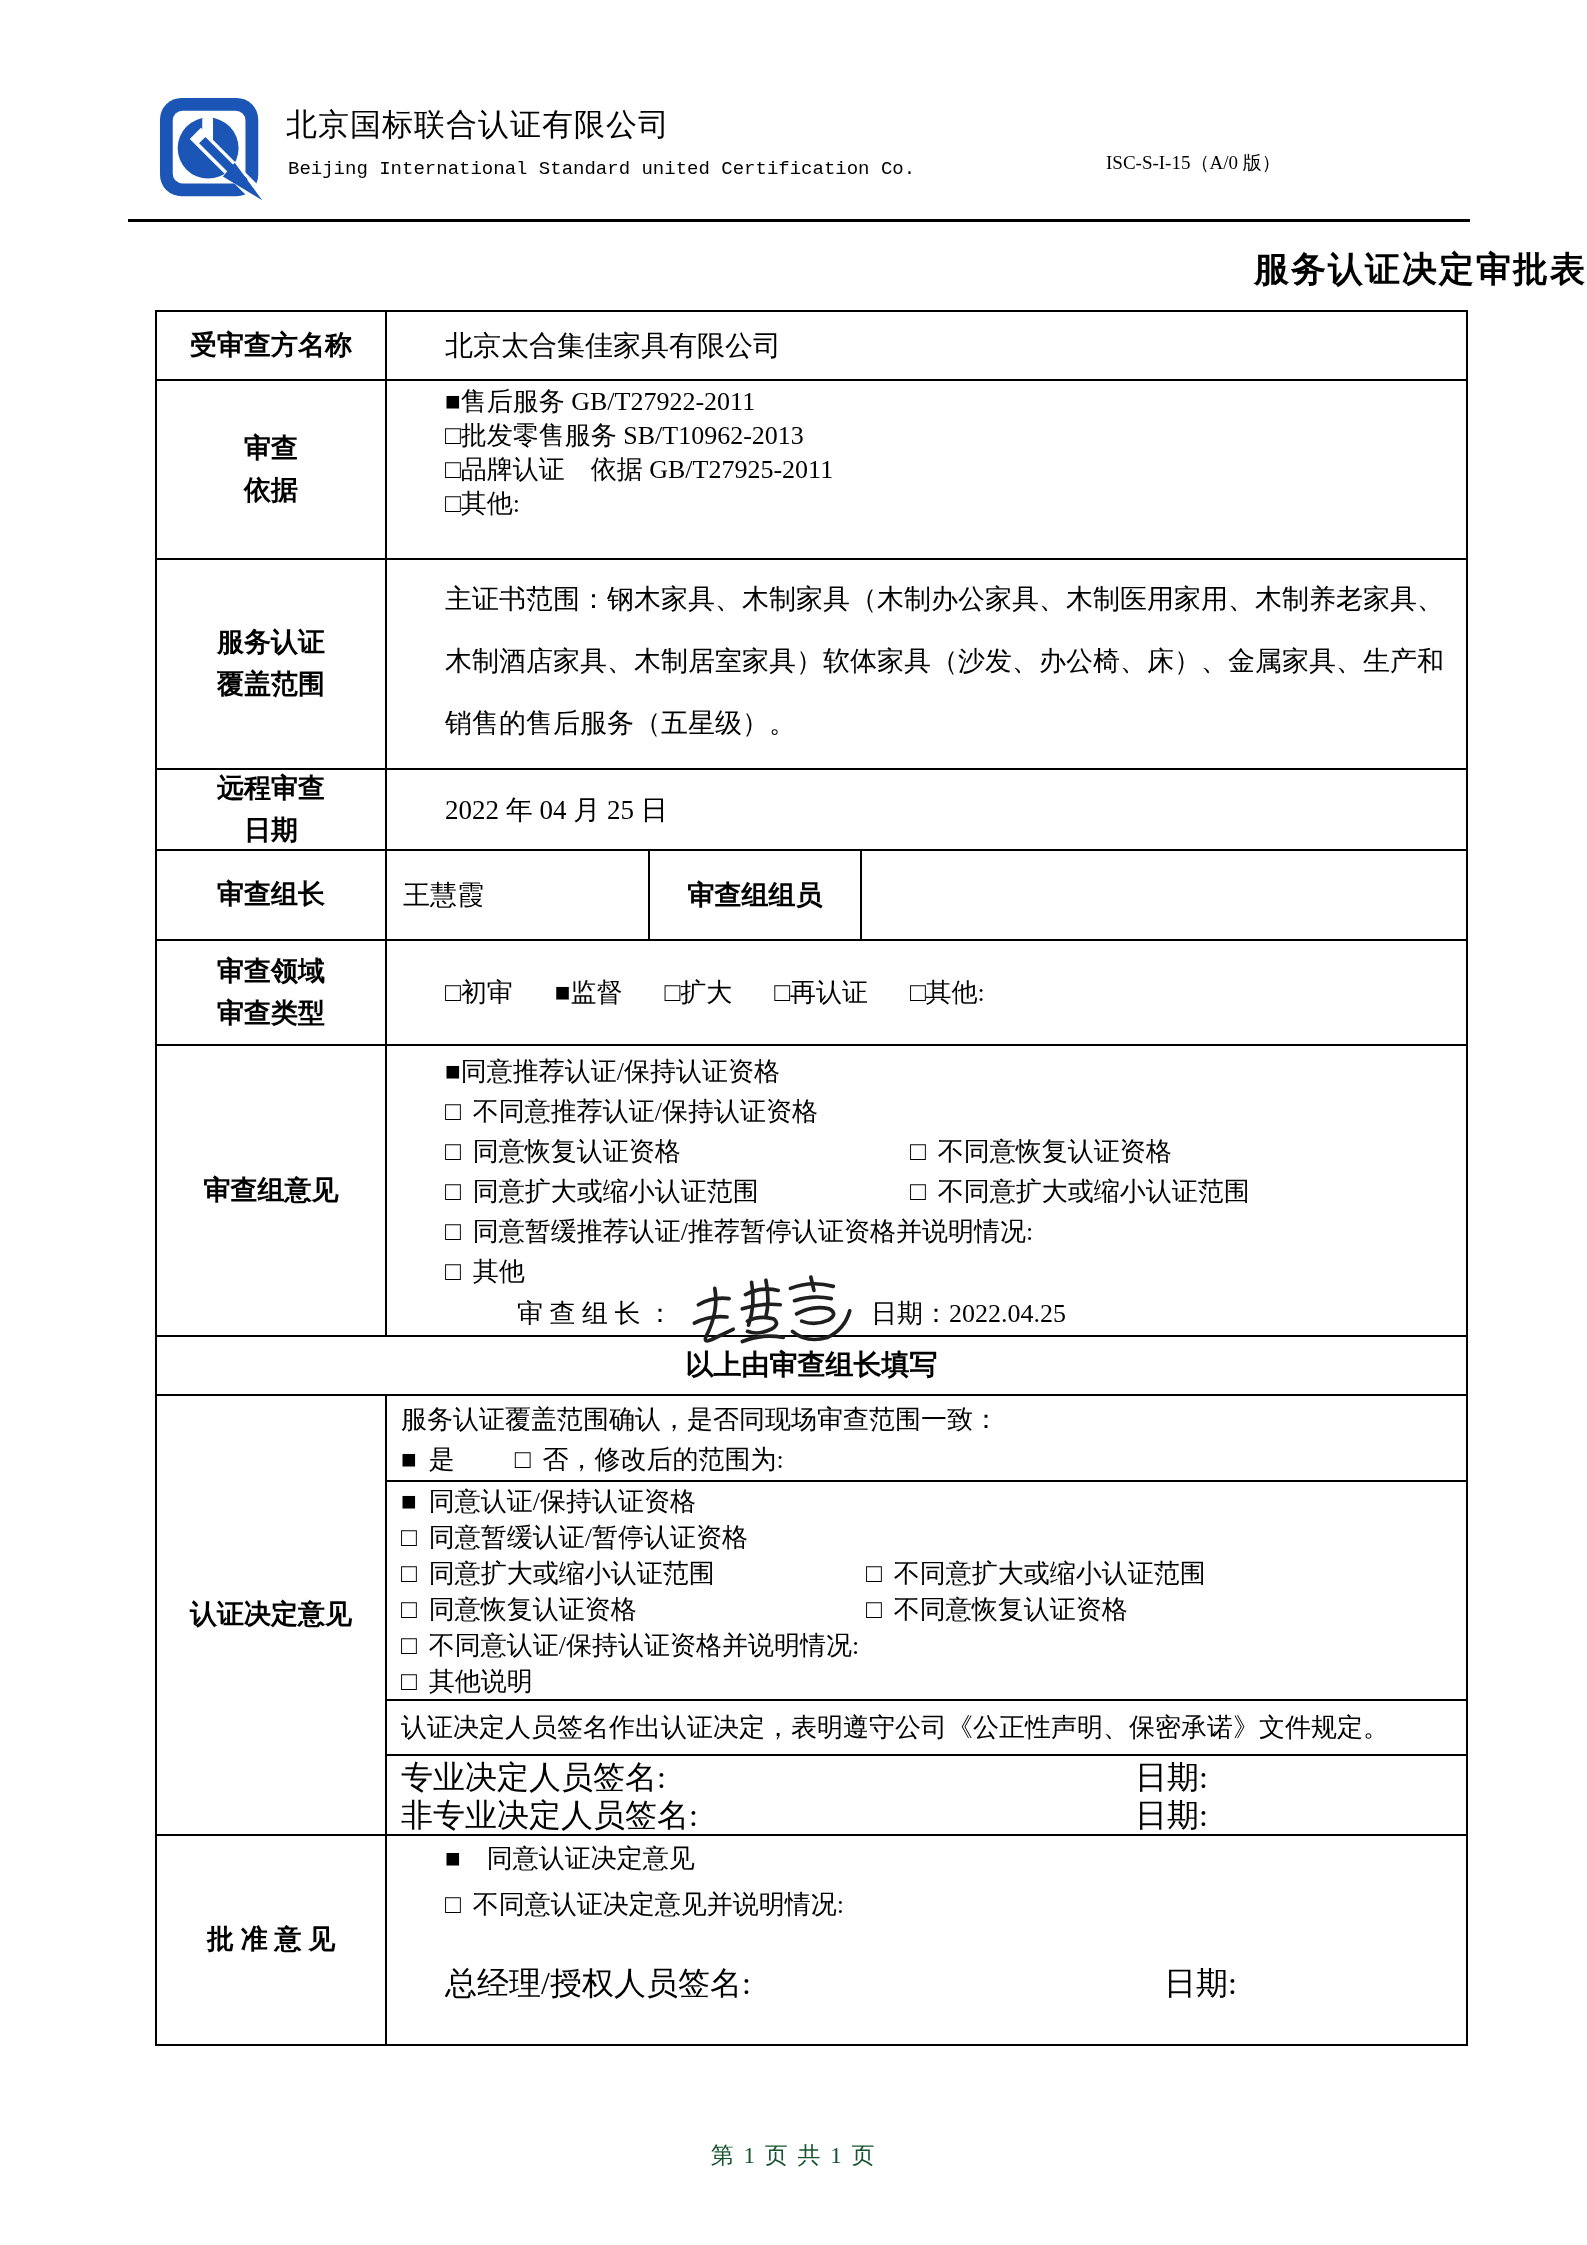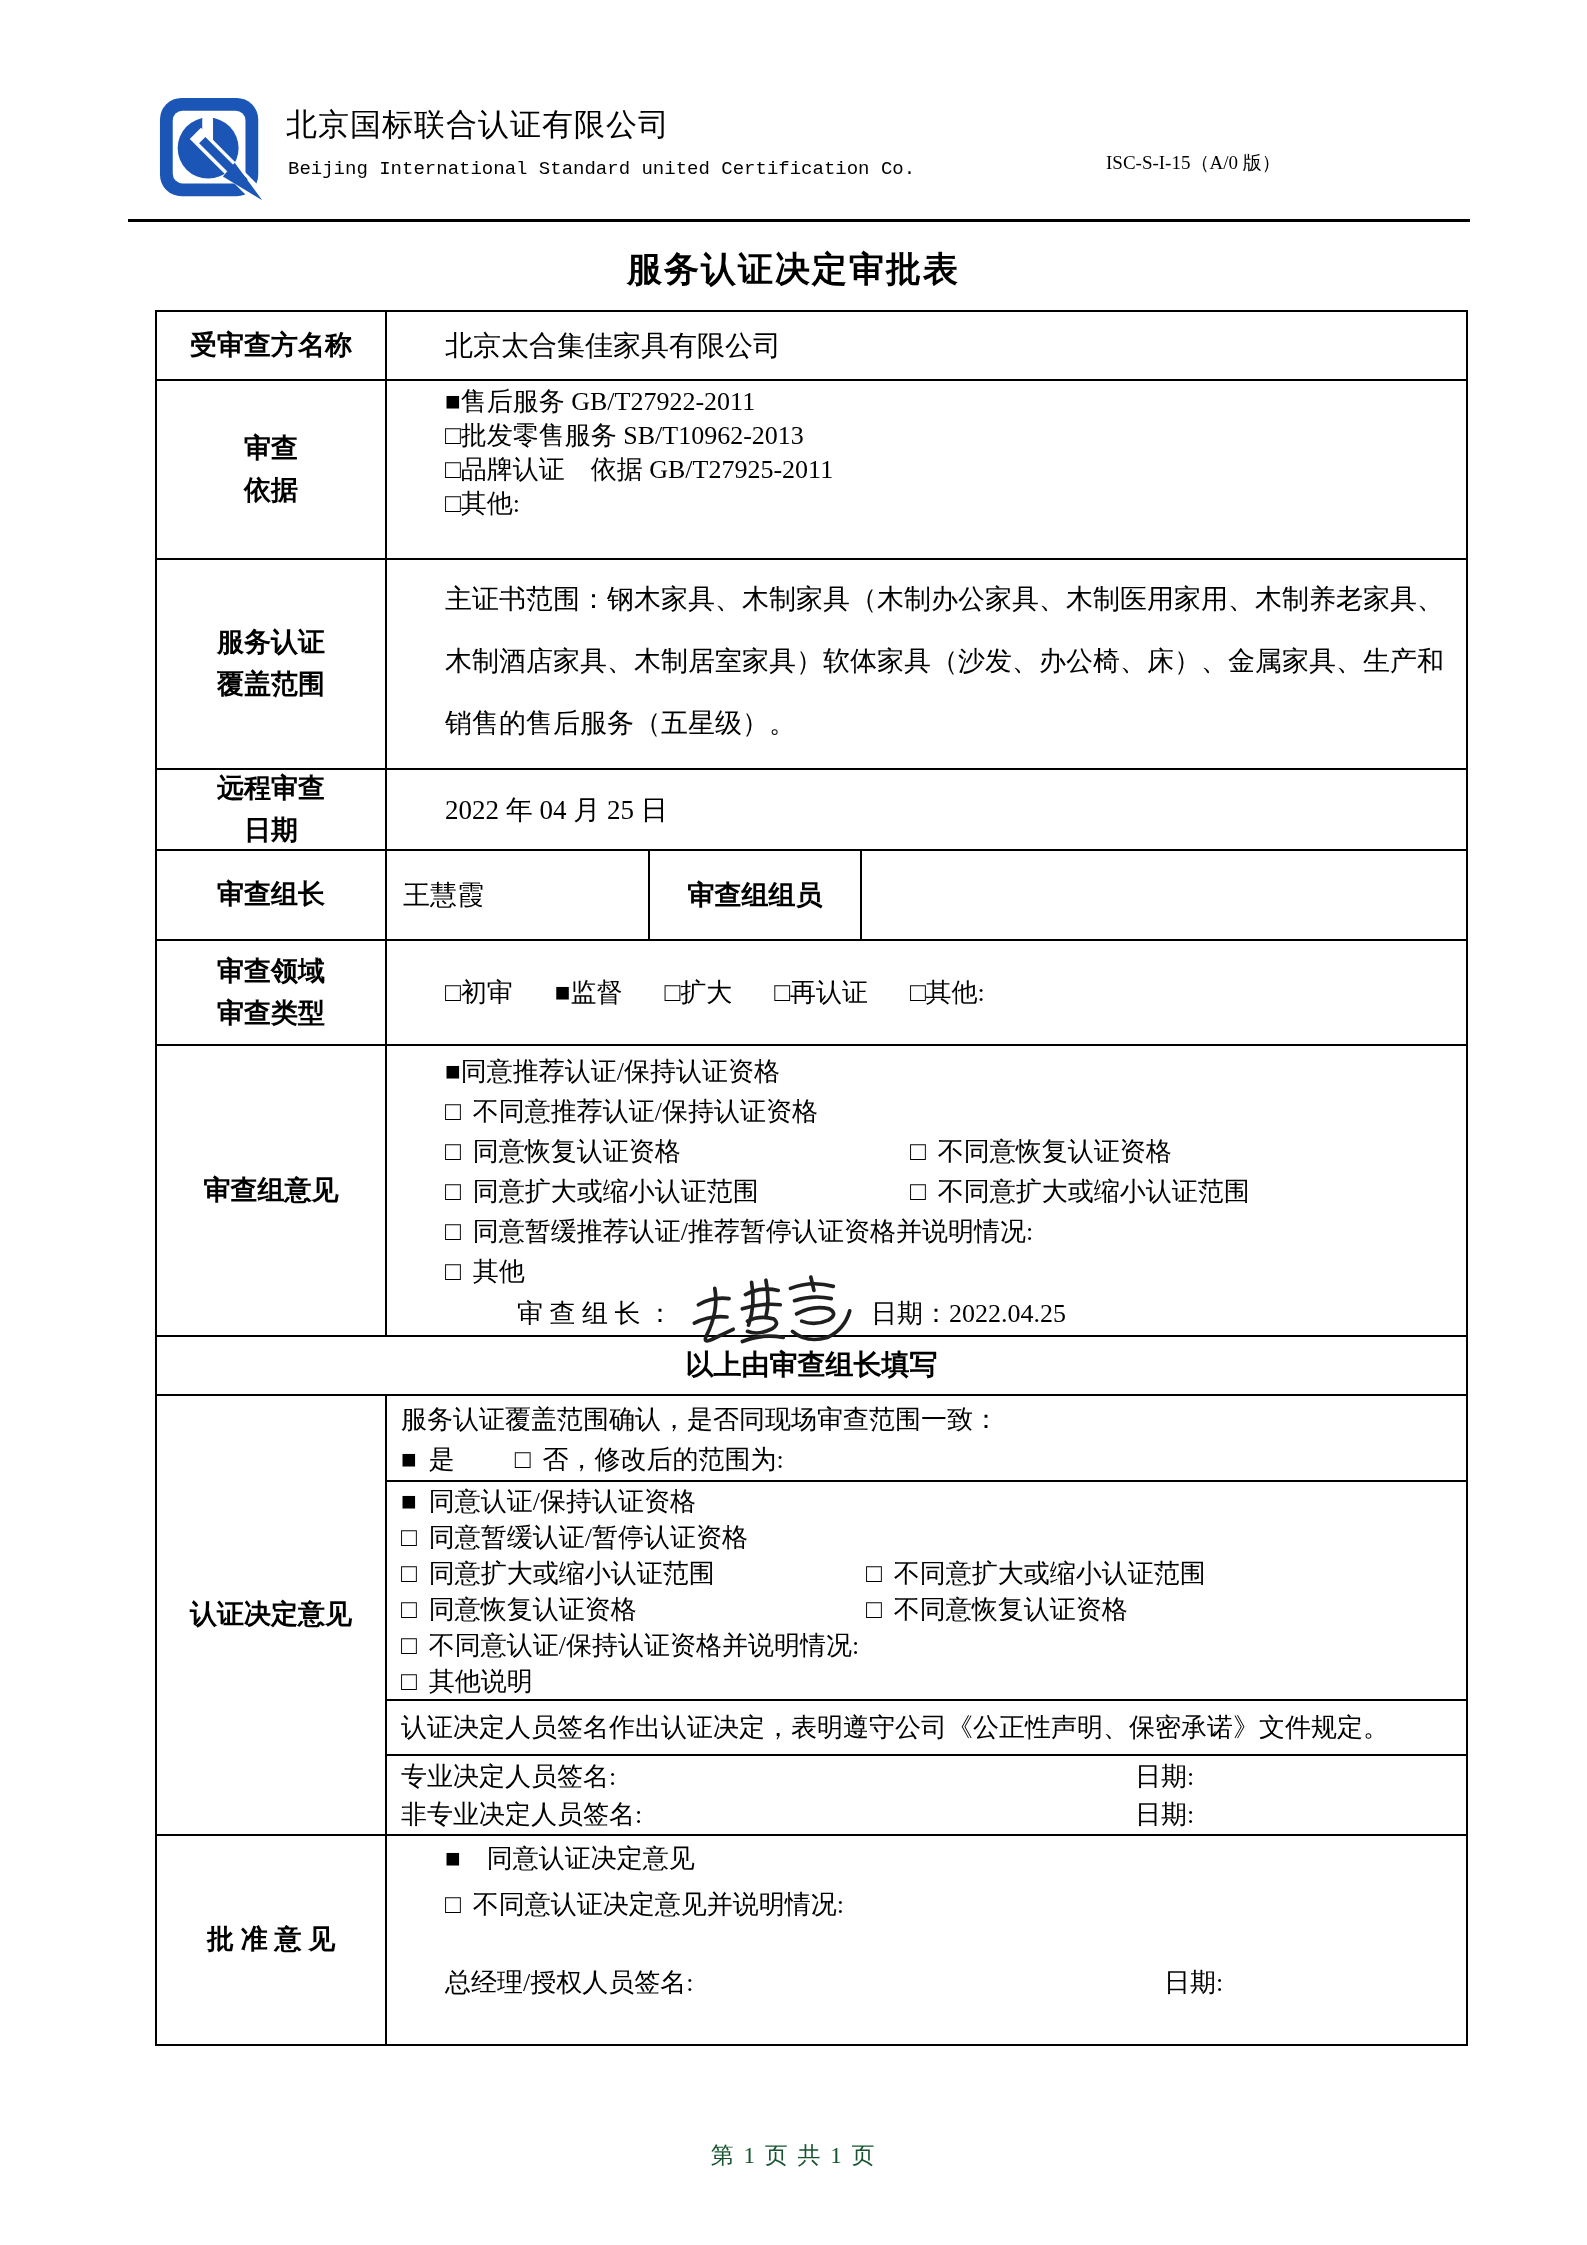--- a/index.html
+++ b/index.html
@@ -6,21 +6,21 @@
   html, body { background: #ffffff; }
   body { font-family: "Liberation Serif", "DejaVu Serif", serif; color: #000; }
   .page { position: relative; width: 1587px; height: 2245px; background: #fff; margin: 0 auto; overflow: hidden; }
 
   
   .logo { position: absolute; left: 158px; top: 96px; width: 114px; height: 114px; }
   .company-cn { position: absolute; left: 286px; top: 104px; font-size: 31px; letter-spacing: 1px; }
   .company-en { position: absolute; left: 288px; top: 158px; font-size: 19px; font-family: "Liberation Mono", "DejaVu Sans Mono", monospace; }
   .doc-code { position: absolute; left: 1106px; top: 150px; font-size: 19px; }
   .header-rule { position: absolute; left: 128px; top: 219px; width: 1342px; height: 3px; background: #000; }
-  .doc-title { position: absolute; left: 0; top: 246px; width: 100%; text-align: center; font-size: 35px; font-weight: bold; letter-spacing: 2px; }
+  .doc-title { position: absolute; left: 0; top: 246px; width: 100%; text-align: right; font-size: 35px; font-weight: bold; letter-spacing: 2px; }
 
   
   .doc-table { position: absolute; left: 155px; top: 310px; width: 1313px; border: 2px solid #000; background: #fff; }
   .row { display: flex; border-top: 2px solid #000; }
   .row:first-child { border-top: none; }
   .cell-label { flex: 0 0 230px; border-right: 2px solid #000; display: flex; align-items: center; justify-content: center; text-align: center; font-weight: bold; font-size: 27px; line-height: 1.55; white-space: pre-line; }
   .cell-content { flex: 1; padding: 0 14px; font-size: 26px; display: flex; flex-direction: column; justify-content: center; margin-left: 44px; }
   .cell-content.topalign { justify-content: flex-start; }
 
   .h67  { height: 67px; }
@@ -61,21 +61,21 @@
   
   .dec-col { flex: 1; display: flex; flex-direction: column; }
   .dec-sub { border-bottom: 2px solid #000; padding: 6px 14px; font-size: 26px; }
   .dec-sub:last-child { border-bottom: none; }
   .dec-s1 { height: 86px; padding-top: 4px; }
   .dec-s1 .opt-line { line-height: 40px; }
   .dec-s2 { height: 219px; padding-top: 2px; }
   .dec-s2 .opt-line { line-height: 36px; }
   .dec-s3 { height: 57px; display: flex; align-items: center; font-weight: normal; }
   .dec-s4 { height: 78px; padding-top: 2px; }
-  .sig-row { display: flex; line-height: 38px; font-size: 26px; }
+  .sig-row { display: flex; line-height: 38px; font-size: 32px; }
   .w734 { flex: 0 0 734px; }
   .w719 { flex: 0 0 719px; }
   .gap60 { margin-left: 60px; }
 
   
   .appr-content { justify-content: flex-start; }
   .appr-sign { margin-top: 36px; }
 
   .page-footer { position: absolute; left: 0; top: 2140px; width: 100%; text-align: center; font-size: 23px; color: #14532d; letter-spacing: 2px; }
 </style>

